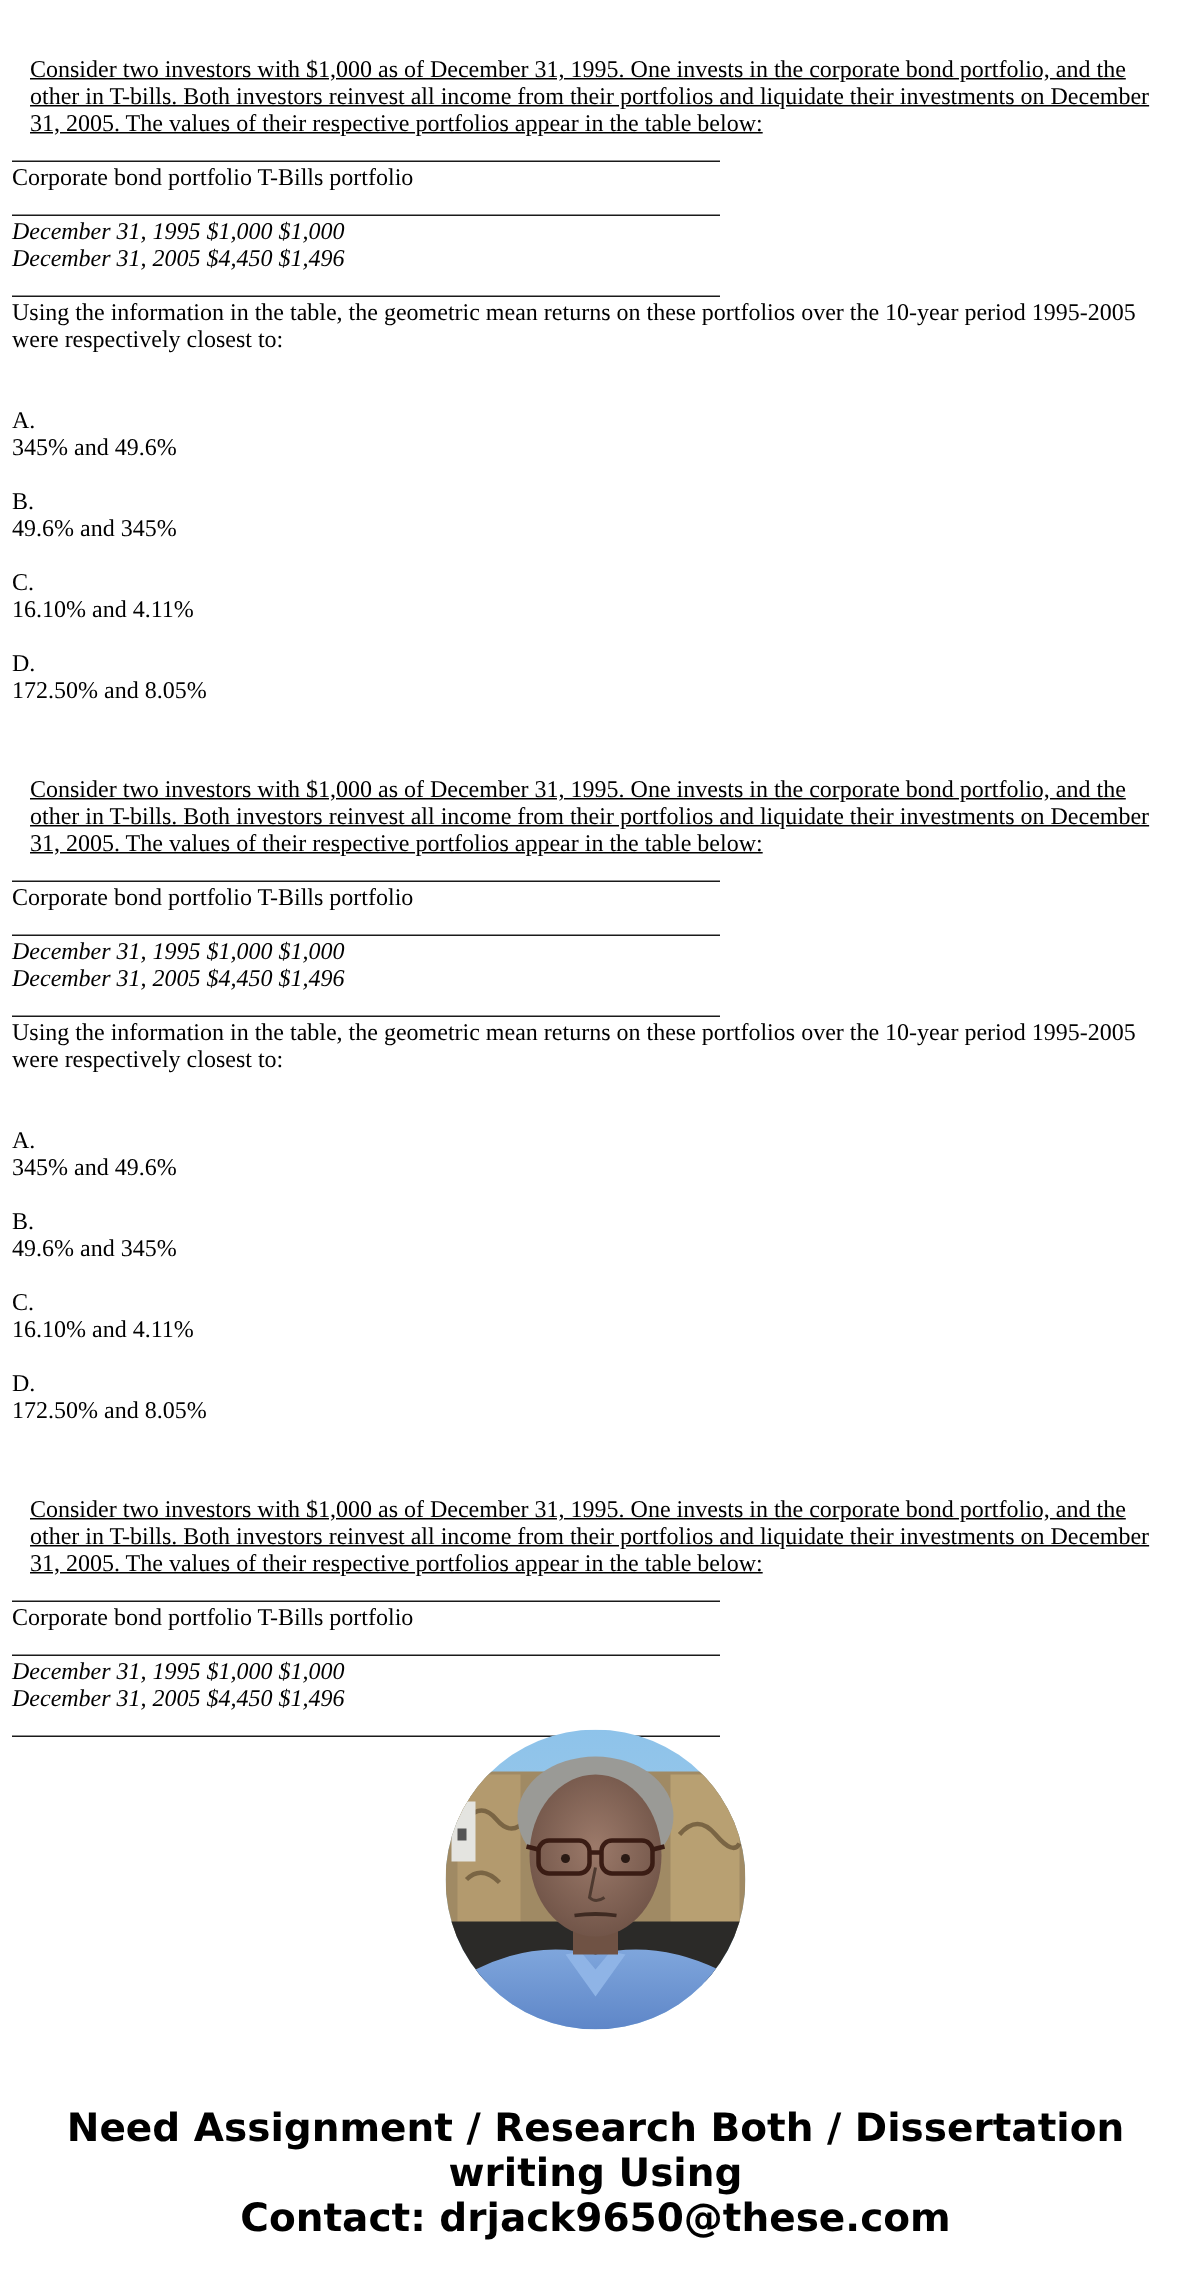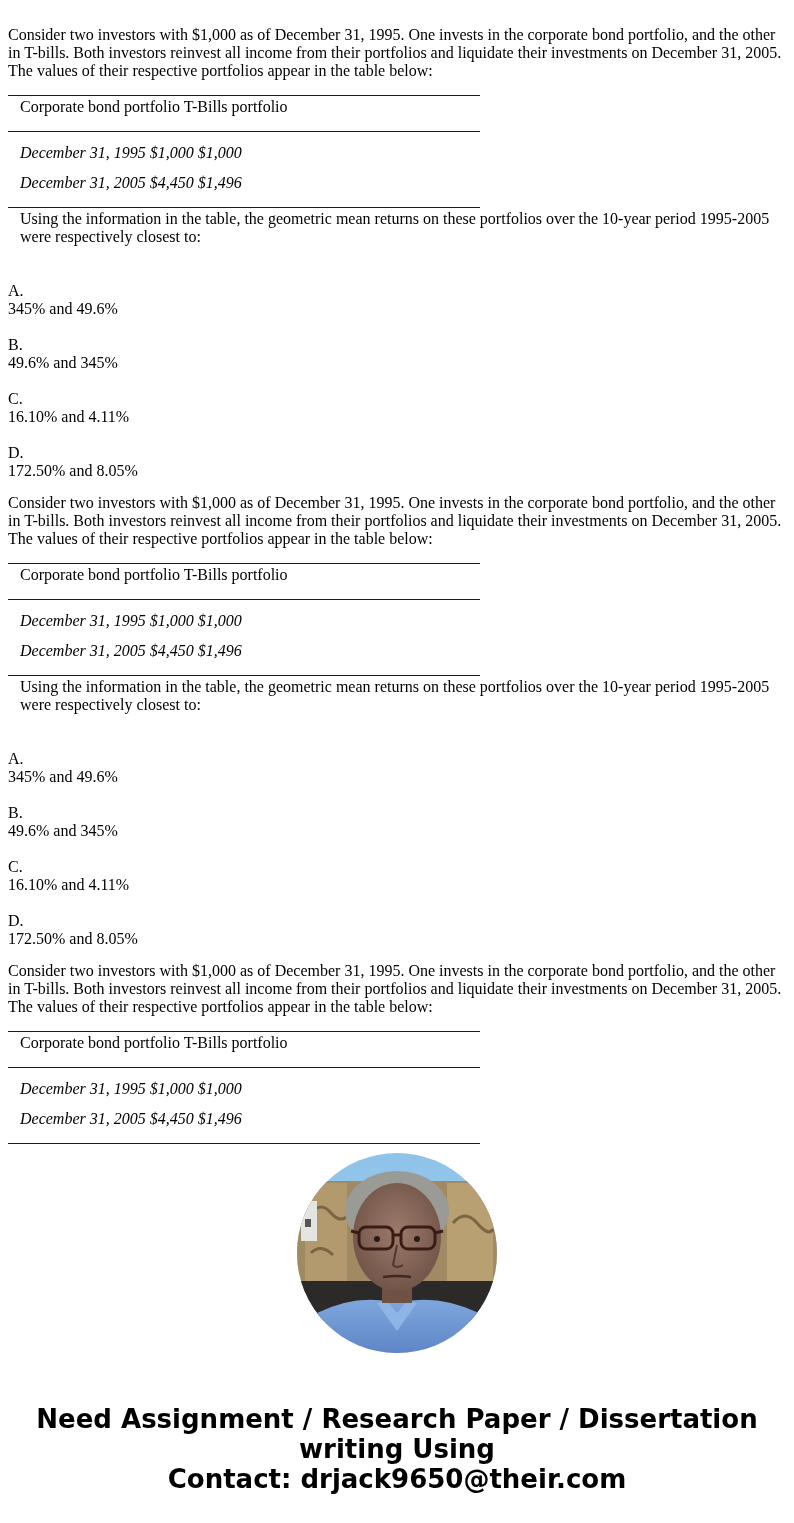--- a/index.html
+++ b/index.html
@@ -4,22 +4,22 @@
 <style>
   html, body { margin: 0; padding: 0; background: #ffffff; }
   body {
     width: 794px; height: 1523px; position: relative; overflow: hidden;
     font-family: "Liberation Serif", "DejaVu Serif", serif;
     font-size: 16px; line-height: 18px; color: #000;
   }
   .page { position: absolute; left: 8px; top: 26px; width: 778px; }
   .q-block { height: 468px; position: relative; }
   .q-block.last { height: auto; }
-  p { margin: 12px; }
-  .intro { margin: 0; }
+  p { margin: 0; }
+  .intro { margin: 12px; text-decoration: underline; }
   .rule { height: 0; border: 0; border-top: 1px solid #1a1a1a; width: 472px; margin: 0; }
   .gap-top { margin-top: 15px; }
   .tbl-head { margin-top: 2px; }
   .tbl-rows { margin-top: 2px; font-style: italic; }
   .rule-mid { margin-top: 15px; }
   .rule-end { margin-top: 15px; }
   .question { margin-top: 2px; }
   .options { margin-top: 36px; }
   .option { margin-bottom: 18px; }
   .opt-letter, .opt-text { display: block; }
@@ -160,16 +160,16 @@
     <line x1="138" y1="80" x2="146" y2="78" stroke="#3a1c14" stroke-width="3"></line>
     <circle cx="80" cy="86" r="3" fill="#2a1a14"></circle>
     <circle cx="120" cy="86" r="3" fill="#2a1a14"></circle>
 
     <path d="M100 92 L96 112 Q100 116 106 112" stroke="#4e3a30" stroke-width="2" fill="none"></path>
     <path d="M86 124 Q100 122 114 124" stroke="#3e2a22" stroke-width="2.5" fill="none"></path>
   </svg>
 </div>
 
 <div class="banner">
-  <span>Need Assignment / Research Paper / Dissertation</span>
+  <span>Need Assignment / Research Both / Dissertation</span>
   <span>writing Using</span>
-  <span>Contact: drjack9650@their.com</span>
+  <span>Contact: drjack9650@these.com</span>
 </div>
 
 </body></html>

